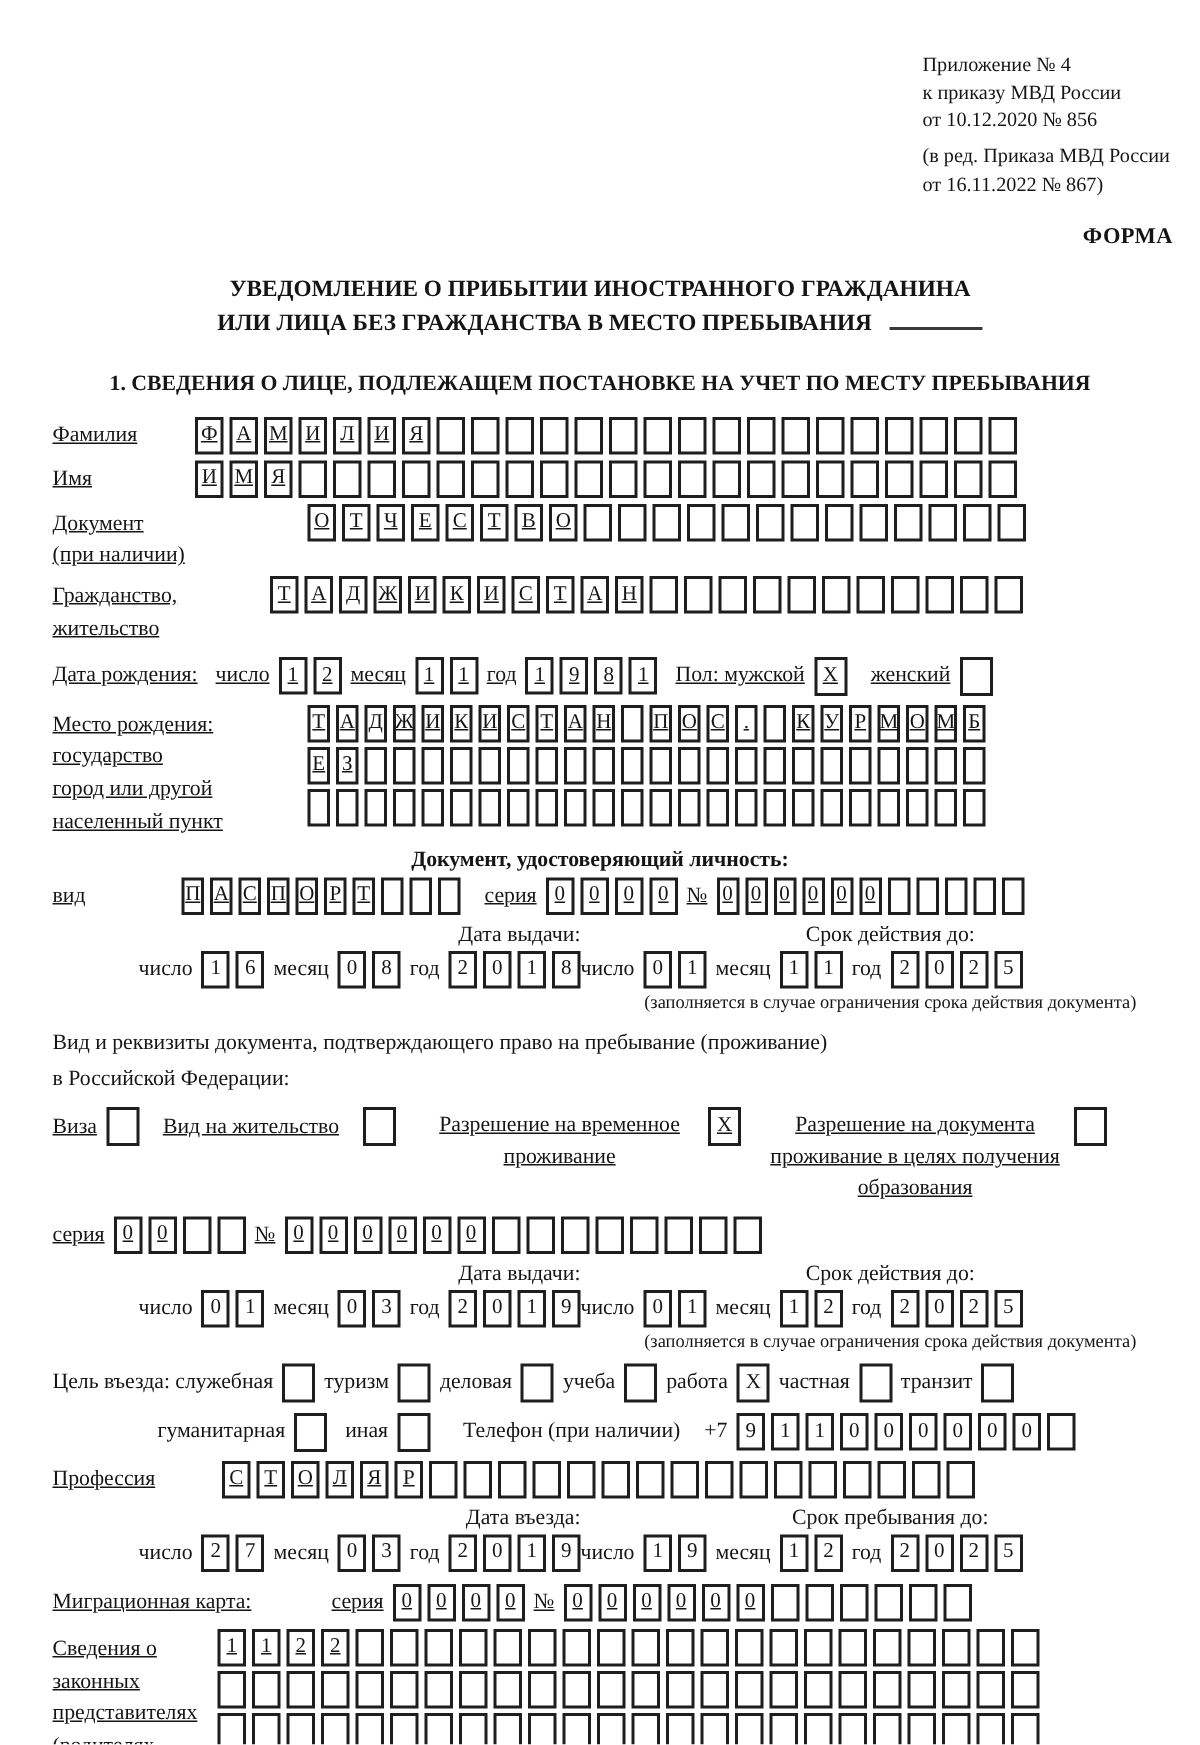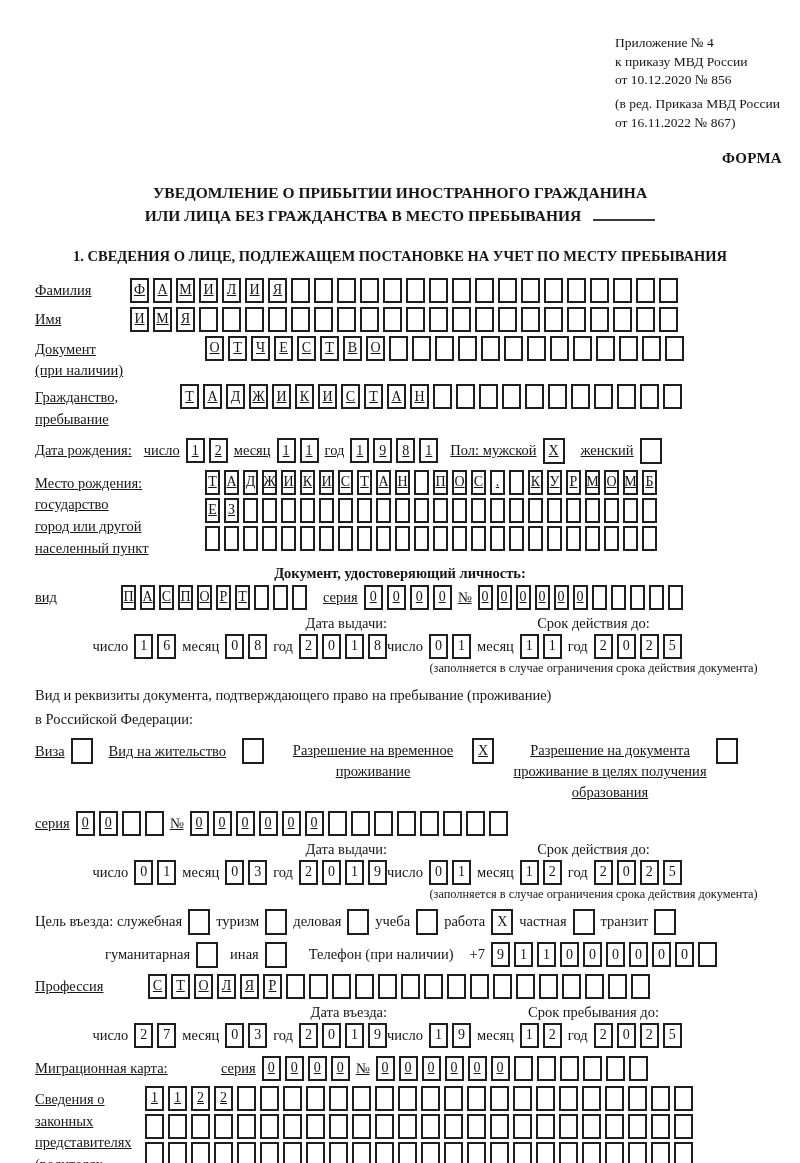--- a/index.html
+++ b/index.html
@@ -159,21 +159,21 @@
         <span class="cell"></span>
         <span class="cell"></span>
         <span class="cell"></span>
         <span class="cell"></span>
       </span>
   </div>
 
   <div class="row" style="margin-top:2px">
     <div class="lblcol w145">
       <span>Гражданство,</span>
-      <span>пребывание</span>
+      <span>жительство</span>
     </div>
     <span class="cells">
         <span class="cell">Т</span>
         <span class="cell">А</span>
         <span class="cell">Д</span>
         <span class="cell">Ж</span>
         <span class="cell">И</span>
         <span class="cell">К</span>
         <span class="cell">И</span>
         <span class="cell">С</span>

